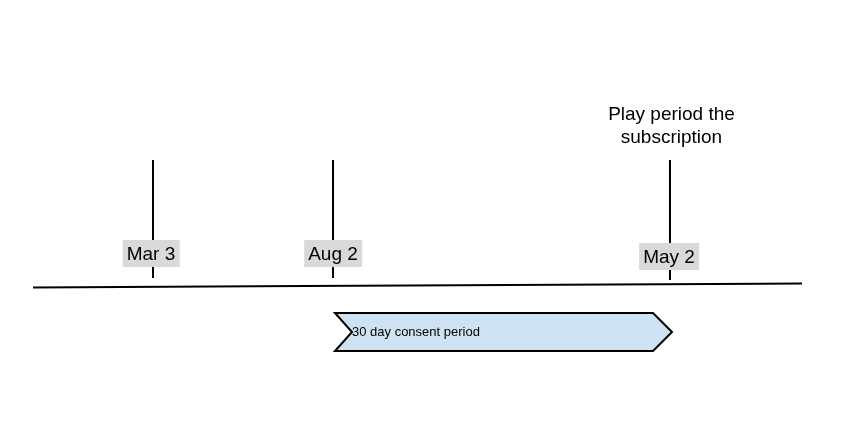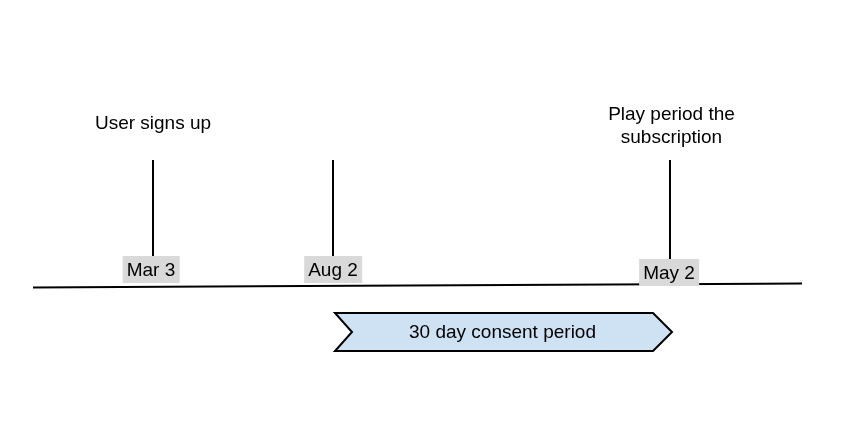--- a/index.html
+++ b/index.html
@@ -36,31 +36,29 @@
   }
   .date-chip {
     position: absolute;
     transform: translateX(-50%);
     background: #d9d9d9;
     font-size: 19px;
     line-height: 25px;
     padding: 1px 4px;
     text-align: center;
     white-space: nowrap;
-    margin-top: 16px;
   }
   .banner-label {
     position: absolute;
     left: 352px;
     top: 313px;
     width: 301px;
     height: 38px;
     line-height: 38px;
-    text-align: center;
-    font-size: 19px;
+    font-size: 13px;
     white-space: nowrap;
   }
   
   .event-label.e0 { left: 73px;  top: 111px; width: 160px; }
   .event-label.e1 { left: 254px; top: 100px; width: 160px; }
   .event-label.e2 { left: 584px; top: 102px; width: 175px; }
   .tick.t0 { left: 152px; top: 160px; height: 118px; }
   .tick.t1 { left: 332px; top: 160px; height: 118px; }
   .tick.t2 { left: 669px; top: 160px; height: 120px; }
   .date-chip.d0 { left: 151px; top: 240px; }
@@ -78,18 +76,17 @@
   </svg>
 
   <div class="tick t0"></div>
   <div class="tick t1"></div>
   <div class="tick t2"></div>
 
   <div class="date-chip d0">Mar 3</div>
   <div class="date-chip d1">Aug 2</div>
   <div class="date-chip d2">May 2</div>
 
-  <div class="event-label e0">User signs up</div>
   <div class="event-label e2">Play period the subscription</div>
 
   <div class="banner-label">30 day consent period</div>
 
 </div>
 
 </body></html>

